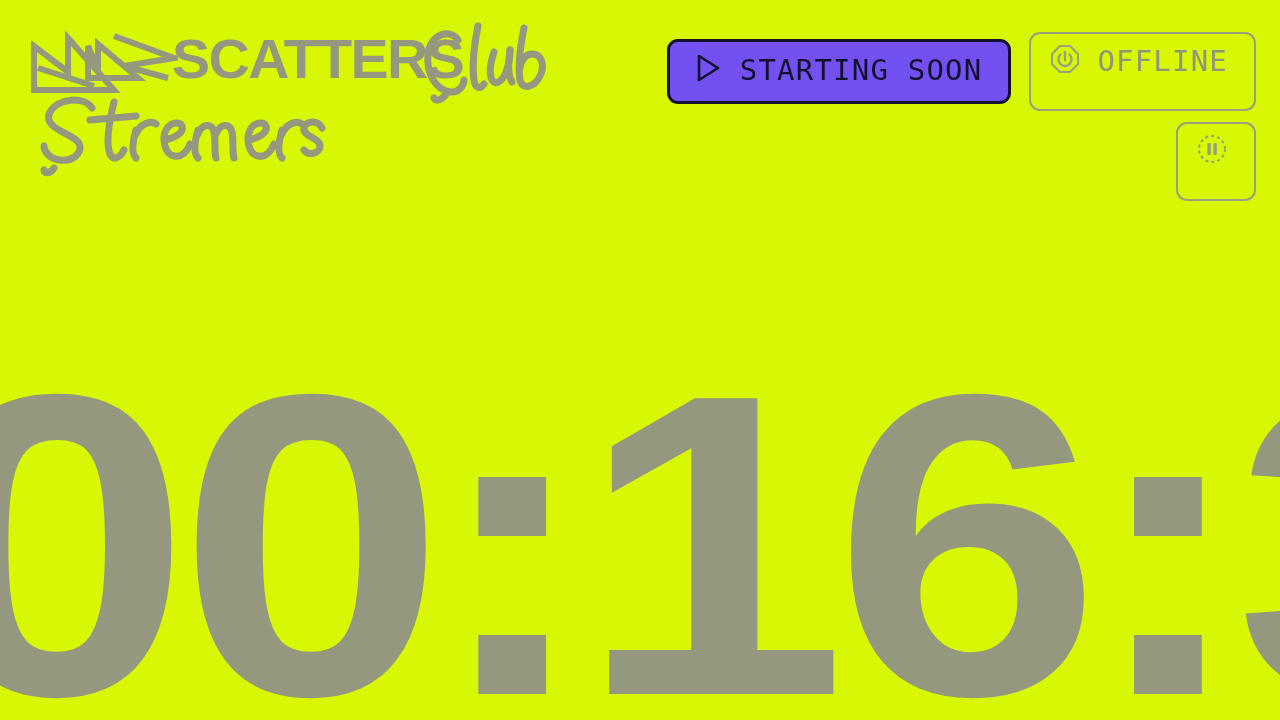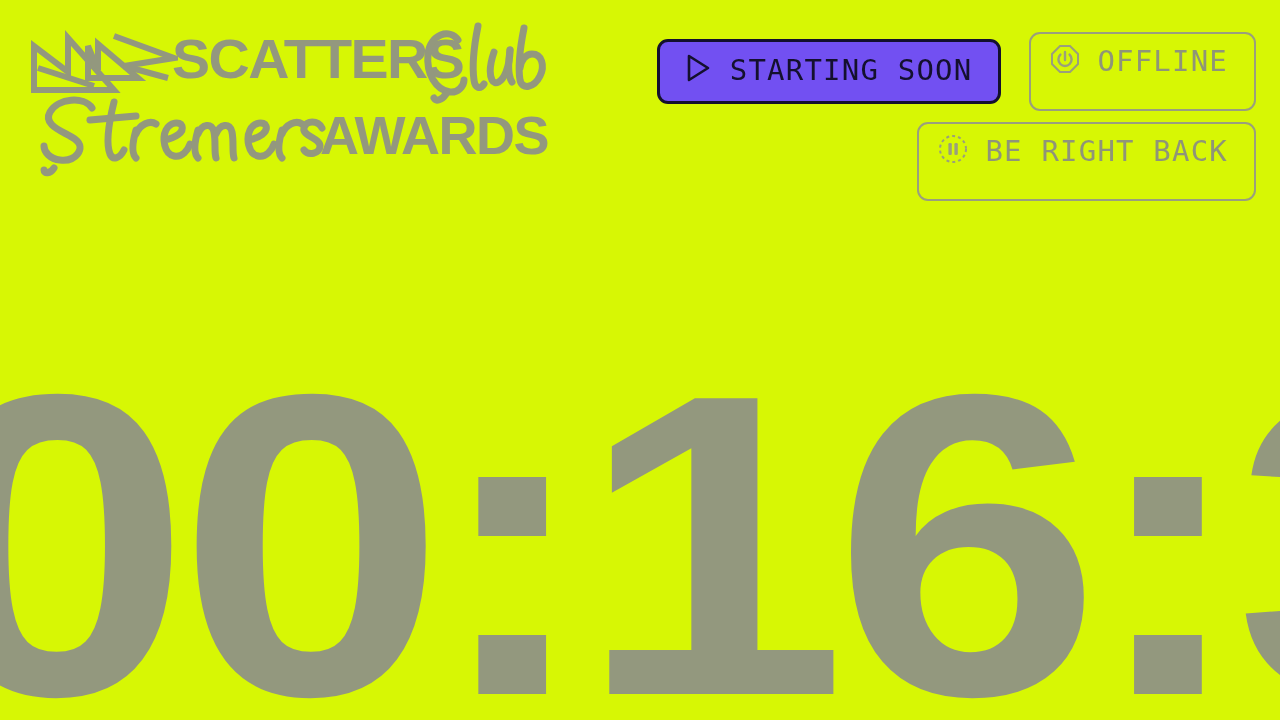--- a/index.html
+++ b/index.html
@@ -73,21 +73,21 @@
   #status-bar {
     position:absolute;
     left:650px;
     top:32px;
     width:606px;
   }
   .btn-row {
     display:flex;
     justify-content:flex-end;
     align-items:center;
-    gap:28px;
+    gap:18px;
     margin-left:35px;
   }
   .btn-row + .btn-row { margin-top:11px; }
 
   .status-btn {
     display:flex;
     align-items:center;
     gap:16px;
     border-radius:11px;
     font-family:"DejaVu Sans Mono", monospace;
@@ -179,21 +179,20 @@
         <path d="M166 44 C170 34, 180 32, 182 42 C184 52, 182 62, 184 68"></path>
         <path d="M184 44 C188 34, 198 32, 200 42 C202 52, 200 62, 202 68"></path>
         <path d="M216 50 C228 48, 236 42, 234 36 C232 31, 222 32, 218 40 C214 48, 216 64, 226 66 C234 68, 240 60, 242 54"></path>
         <path d="M250 40 C246 54, 246 64, 250 68"></path>
         <path d="M250 44 C254 34, 264 30, 270 34"></path>
         <path d="M290 38 C286 30, 274 30, 272 38 C270 46, 288 48, 288 56 C288 64, 276 66, 272 60"></path>
       </g>
     </svg>
   </span>
 
-  <span id="logo-awards">AWARDS</span>
 </div>
 
 <div id="status-bar">
 
   <div class="btn-row">
 
     <div class="status-btn" id="btn-starting-soon">
       <span class="btn-icon">
         <svg width="34" height="34" viewBox="0 0 34 34" aria-hidden="true">
           <path d="M9 5 L28 17 L9 29 Z" fill="none" stroke="#14102e" stroke-width="2.6" stroke-linejoin="round"></path>
@@ -217,18 +216,17 @@
   <div class="btn-row">
 
     <div class="status-btn" id="btn-be-right-back">
       <span class="btn-icon">
         <svg width="32" height="32" viewBox="0 0 32 32" aria-hidden="true">
           <circle cx="16" cy="16" r="13" fill="none" stroke="#9a9f7d" stroke-width="2" stroke-dasharray="3 3"></circle>
           <rect x="11.4" y="10" width="3.4" height="12" rx="1.2" fill="#9a9f7d"></rect>
           <rect x="17.4" y="10" width="3.4" height="12" rx="1.2" fill="#9a9f7d"></rect>
         </svg>
       </span>
-      <span class="btn-label">BE RIGHT BACK</span>
     </div>
   </div>
 </div>
 
 <div id="timer">00:16:31</div>
 
 </body></html>

